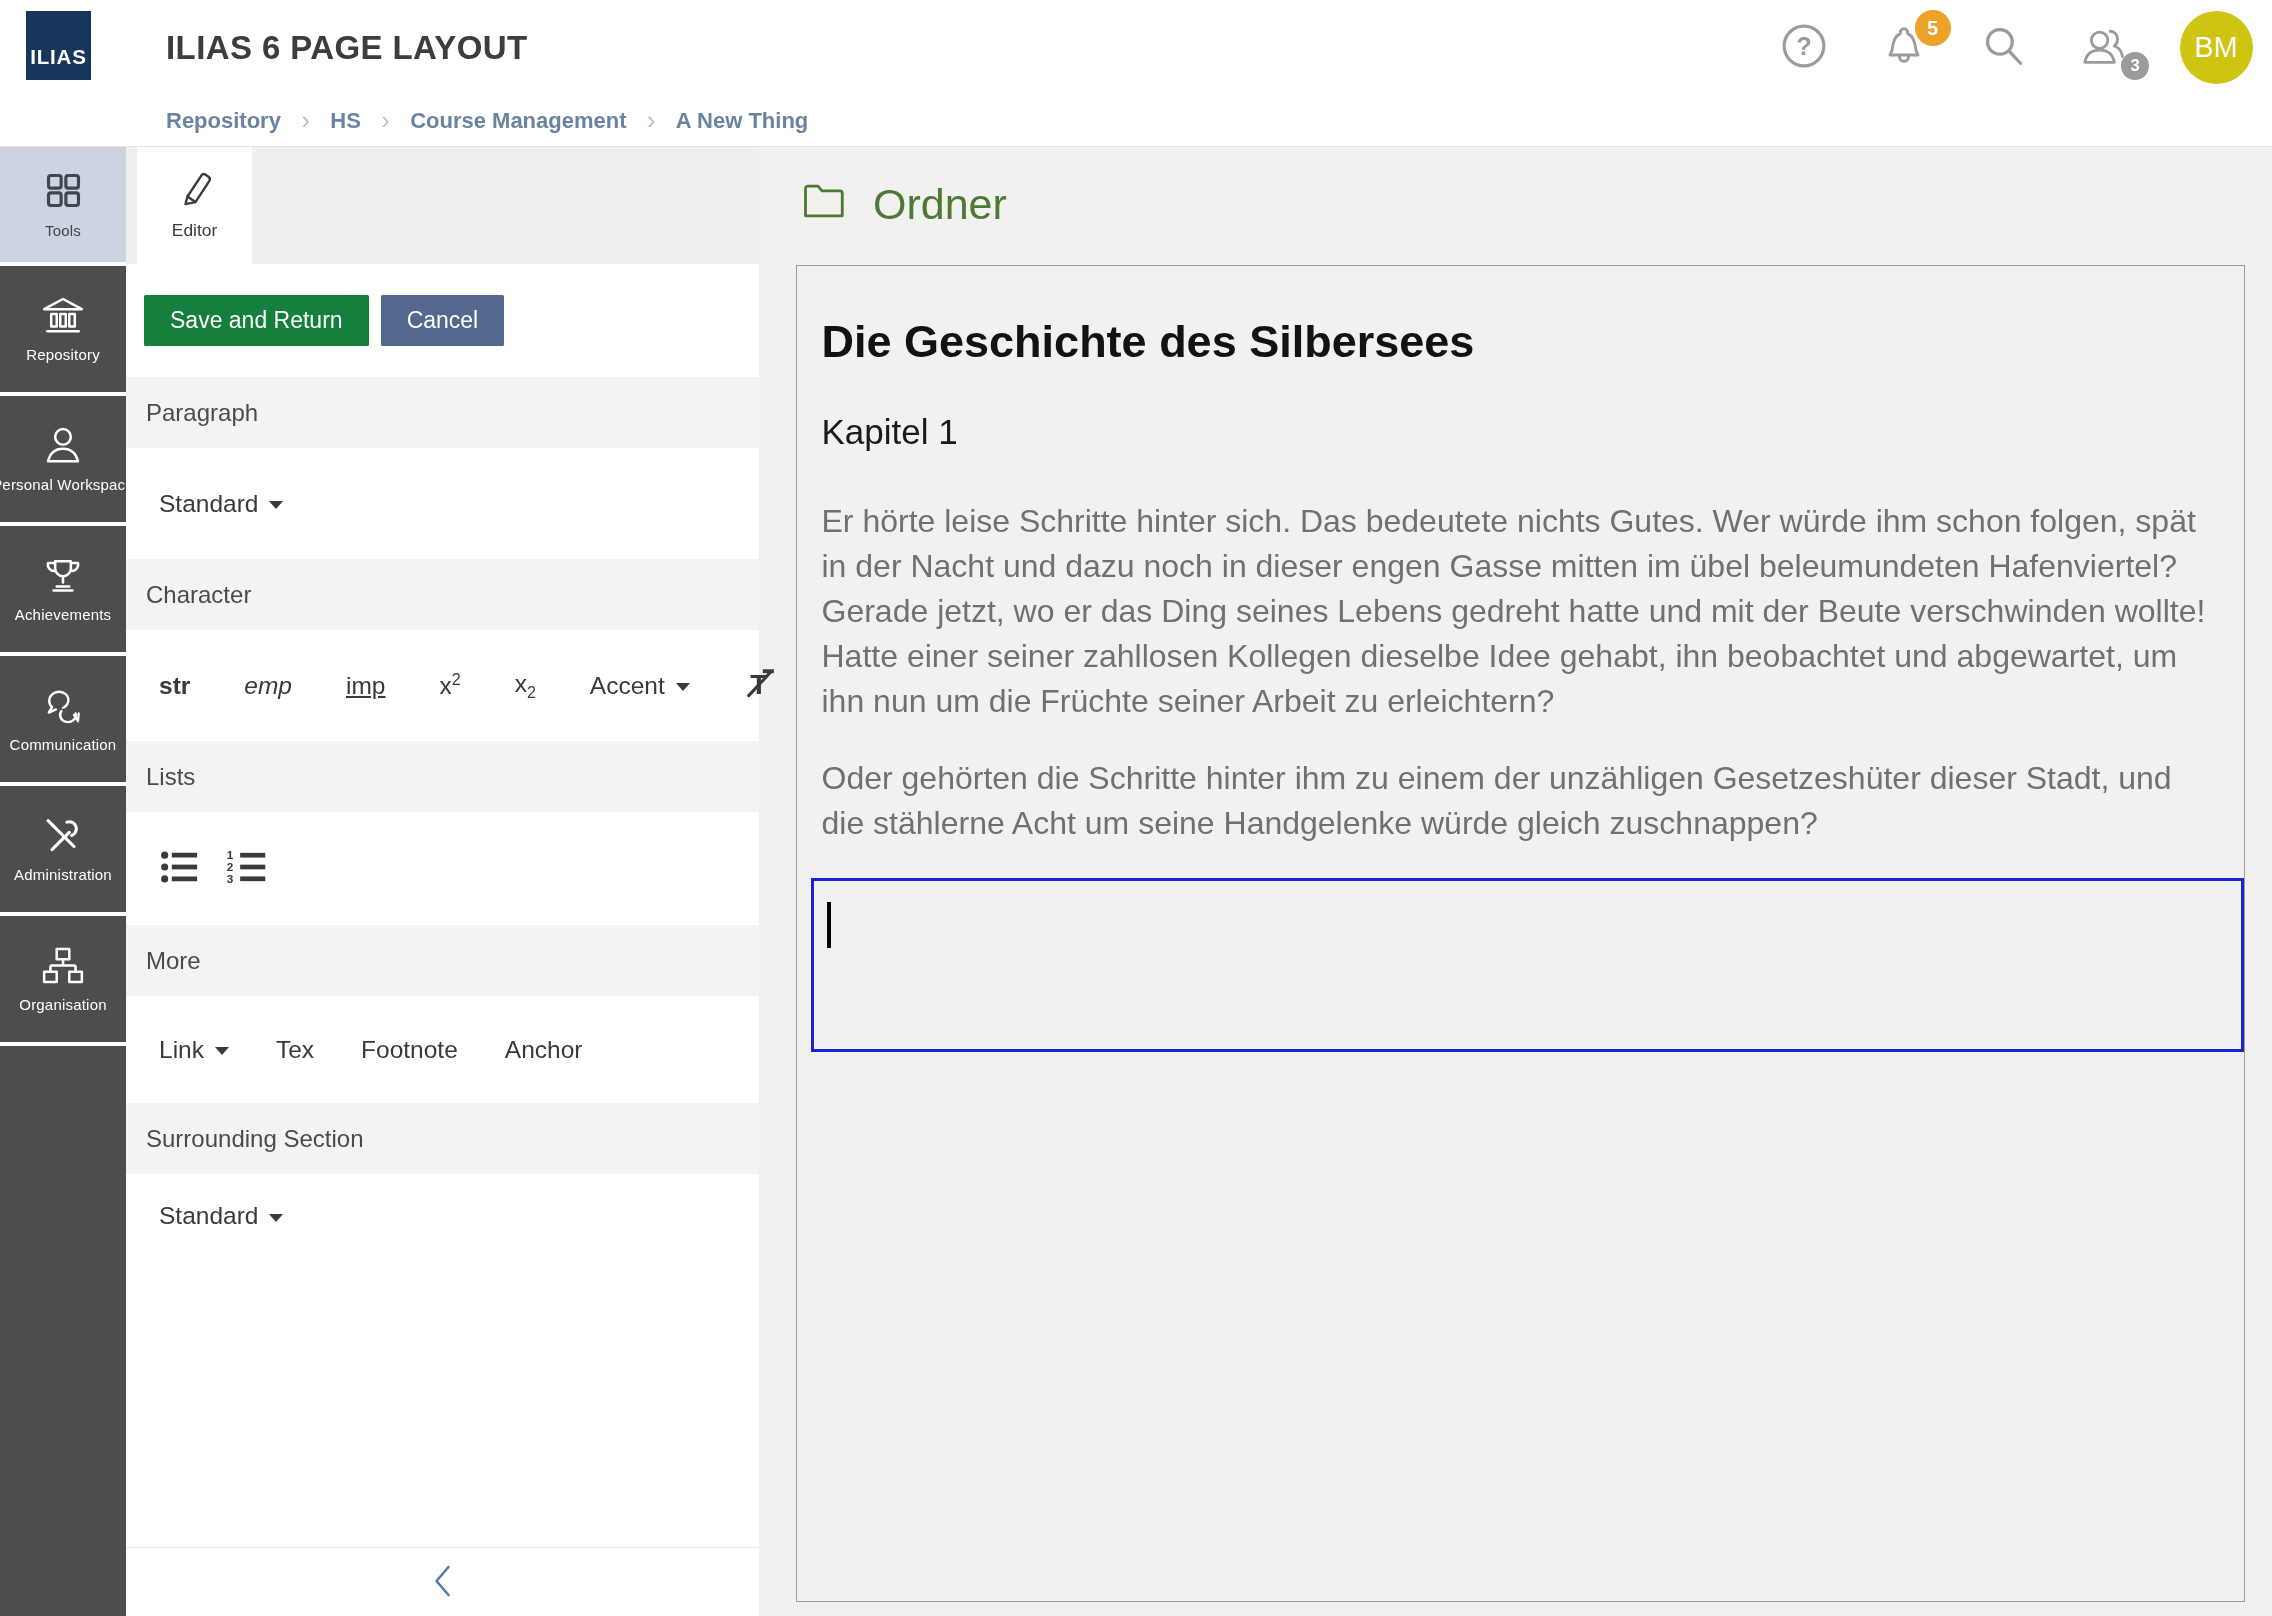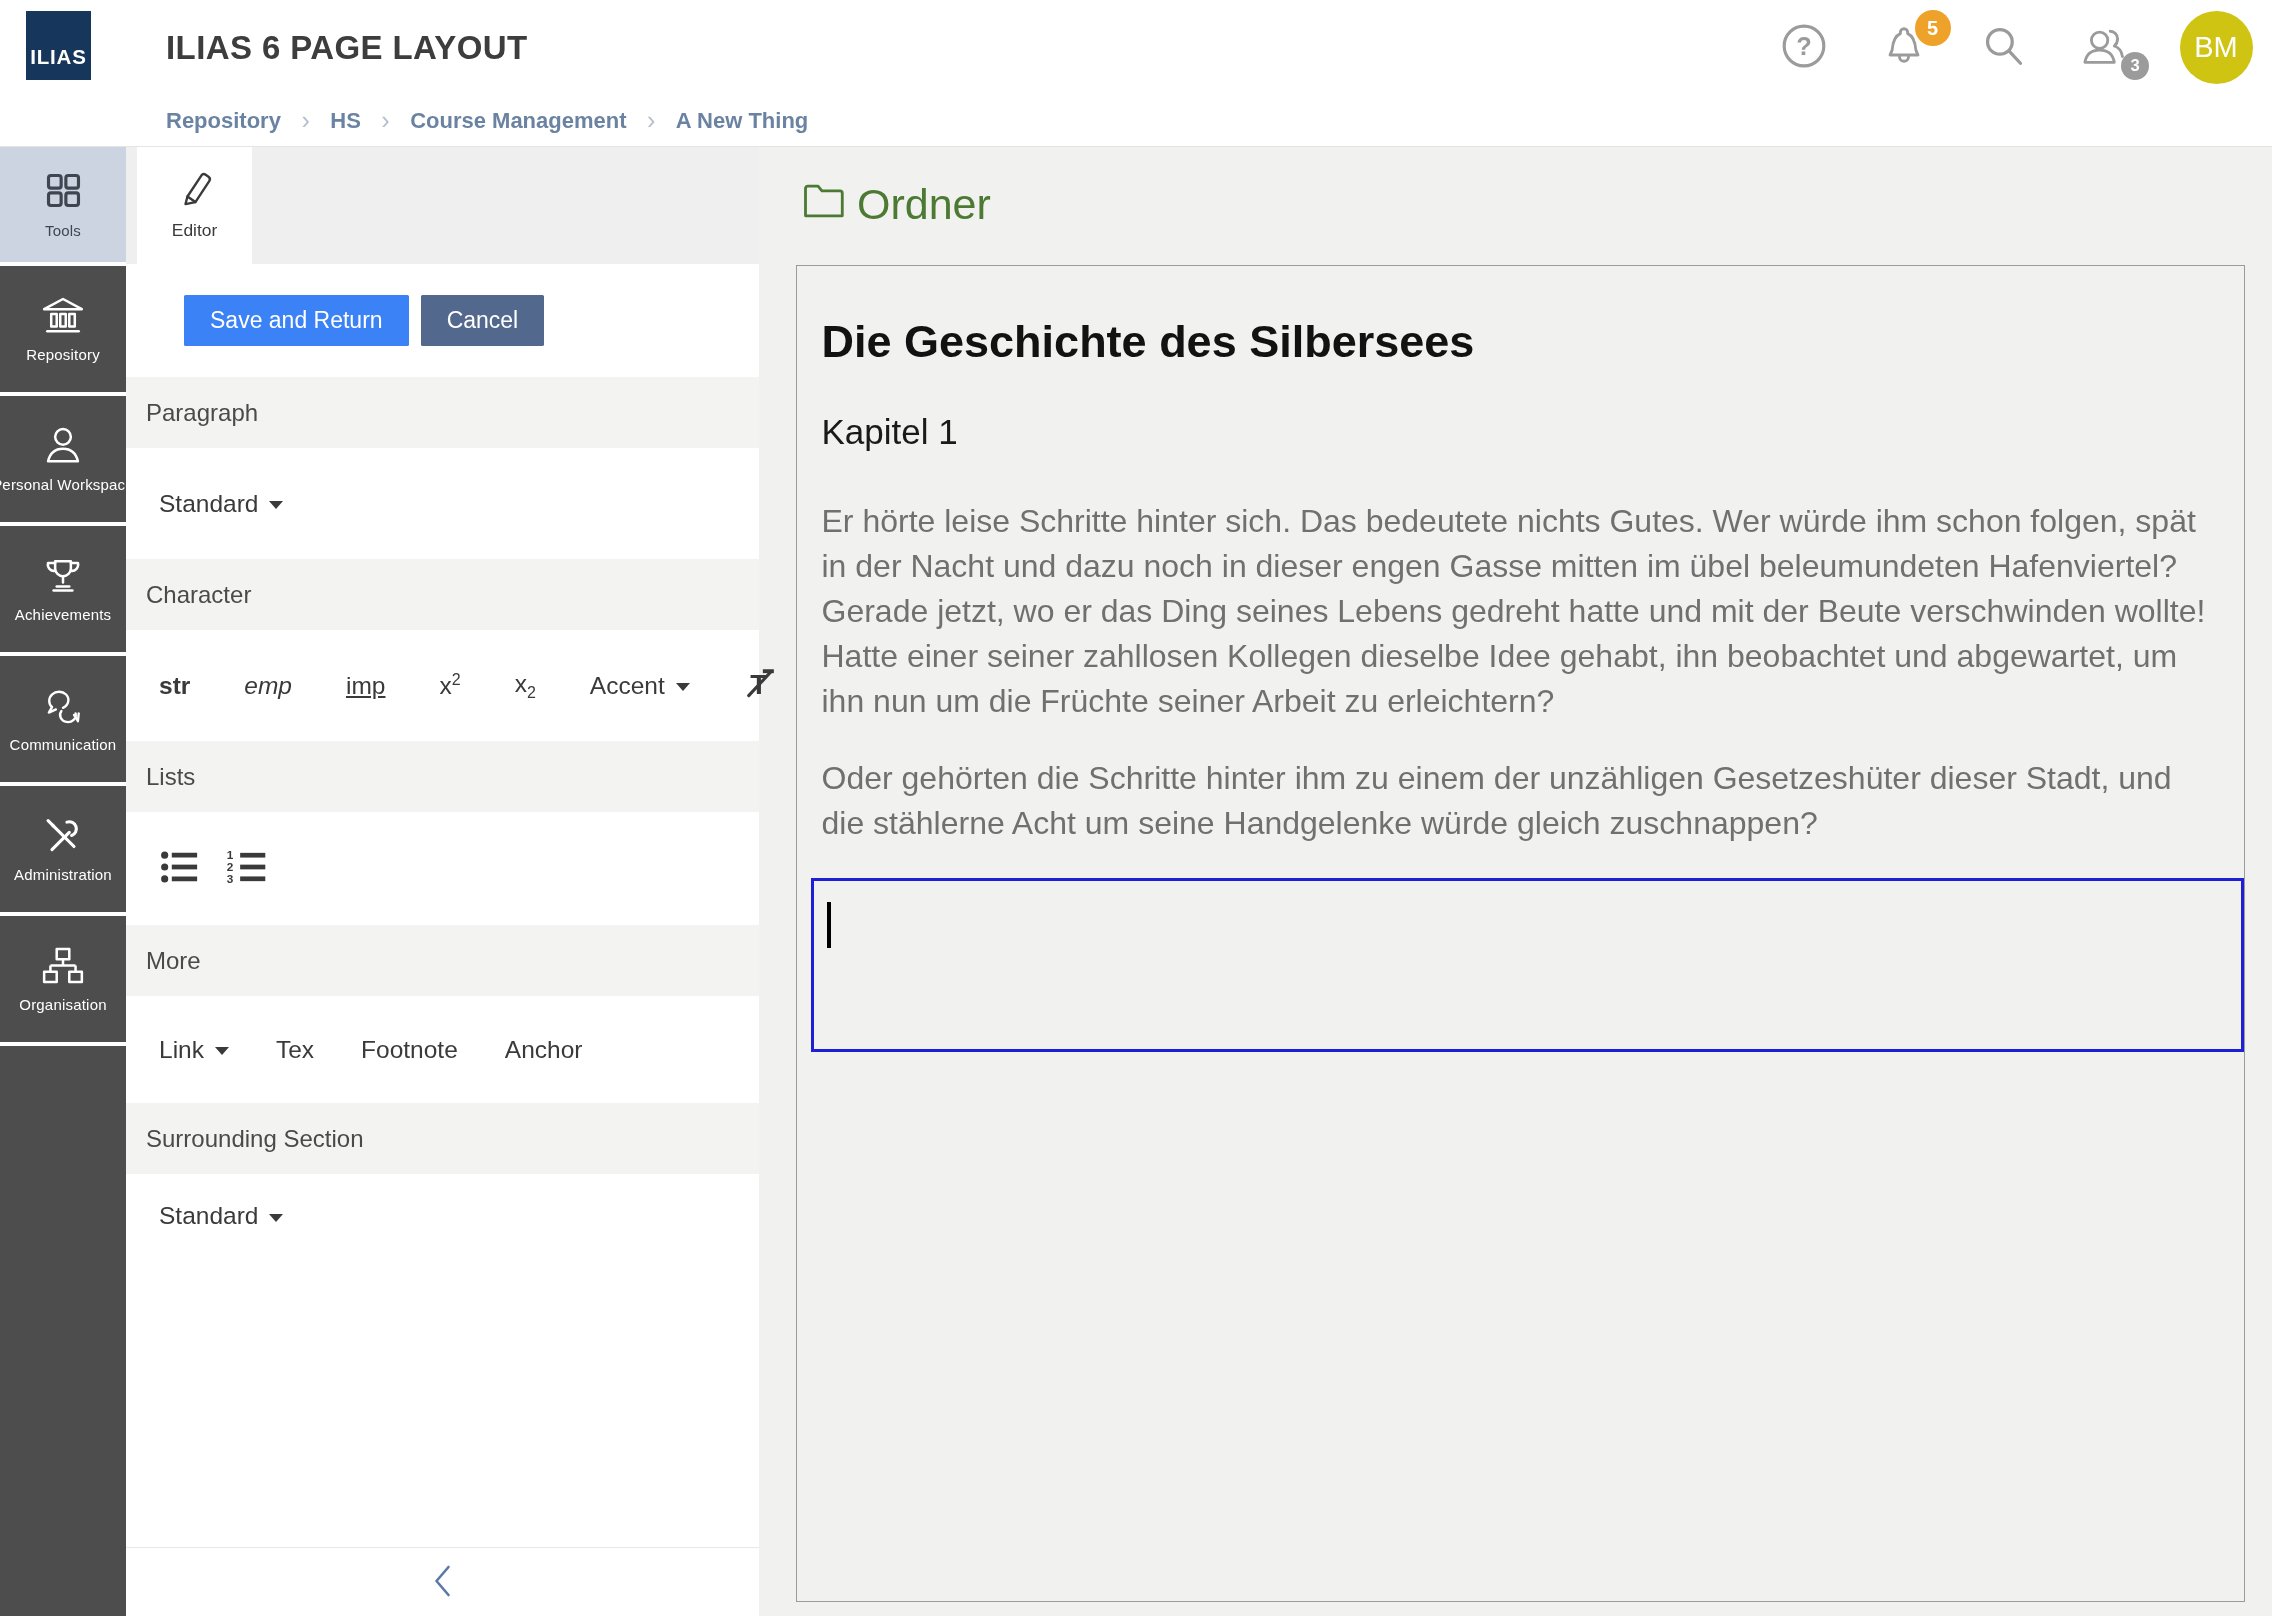--- a/index.html
+++ b/index.html
@@ -43,21 +43,21 @@
 
   
   .editor-panel { position:absolute; top:147px; left:126px; width:633px; bottom:0; background:#fff;
                   display:flex; flex-direction:column; z-index:2; }
   .tabstrip { height:117px; background:#efefef; position:relative; flex:none; }
   .tab { position:absolute; left:11px; top:0; width:115px; height:117px; background:#fff; border:none;
          display:flex; flex-direction:column; align-items:center; justify-content:center; gap:9.5px; color:#3a3a3a; }
   .tab-label { font-size:17.4px; }
   .actions { height:113px; flex:none; display:flex; align-items:center; gap:12px; padding-left:18px; }
   .btn { height:51px; border:none; color:#fff; font-size:23px; padding:0 26px; border-radius:1.6px; }
-  .btn-save { background:#3b82f6;margin-left:40px; }
+  .btn-save { background:#15803d; }
   .btn-cancel { background:#52688c;text-align:right; }
   .sec-head { height:71px; background:#f3f3f2; display:flex; align-items:center; padding-left:20px;
               font-size:24px; color:#4a4a4a; flex:none; }
   .sec-body { background:#fff; display:flex; align-items:center; padding-left:33px; flex:none; }
   .body-paragraph { height:111px; }
   .body-character { height:111px; gap:54px; }
   .body-lists { height:113px; gap:24px; }
   .body-more { height:107px; gap:47px; }
   .body-surround { flex:1; align-items:flex-start; padding-top:28px; }
   .dropdown { display:flex; align-items:center; background:none; border:none; font-size:24.5px; color:#3a3a3a; }
@@ -68,21 +68,21 @@
   .fmt.emp { font-style:italic; }
   .fmt.imp { text-decoration:underline; }
   .fmt sup { font-size:16px; }
   .fmt sub { font-size:16px; }
   .list-btn { background:none; border:none; padding:0; }
   .panel-footer { height:69px; border-top:1.6px solid #e8e8e8; background:#fff; flex:none;
                   display:flex; align-items:center; justify-content:center; cursor:pointer; }
 
   
   .content { position:absolute; top:147px; left:759px; right:0; bottom:0; background:#f1f1f0; }
-  .content-title { position:absolute; left:43px; top:33px; display:flex; align-items:center; gap:12px;
+  .content-title { position:absolute; left:43px; top:33px; display:flex; align-items:center; gap:28px;
                    color:#4c7a33; font-size:43px; }
   .page-box { position:absolute; left:37px; right:28px; top:118px; bottom:14px;
               border:1.6px solid #9b9b9b; padding:0 22px 0 24.5px; }
   .doc-title { margin-top:50px; font-size:45px; font-weight:bold; color:#121212; }
   .chapter { margin-top:44px; font-size:35px; font-weight:400; color:#1a1a1a; }
   .para { margin-top:47px; font-size:32px; line-height:45px; color:#707070; max-width:1412px; }
   .para + .para { margin-top:32px; }
   .edit-box { position:absolute; left:14px; right:0; top:612px; height:174px; border:3.2px solid #1f1fd3; }
   .cursor-bar { position:absolute; left:13.4px; top:20.5px; width:4px; height:46px; background:#000; }
 </style>

